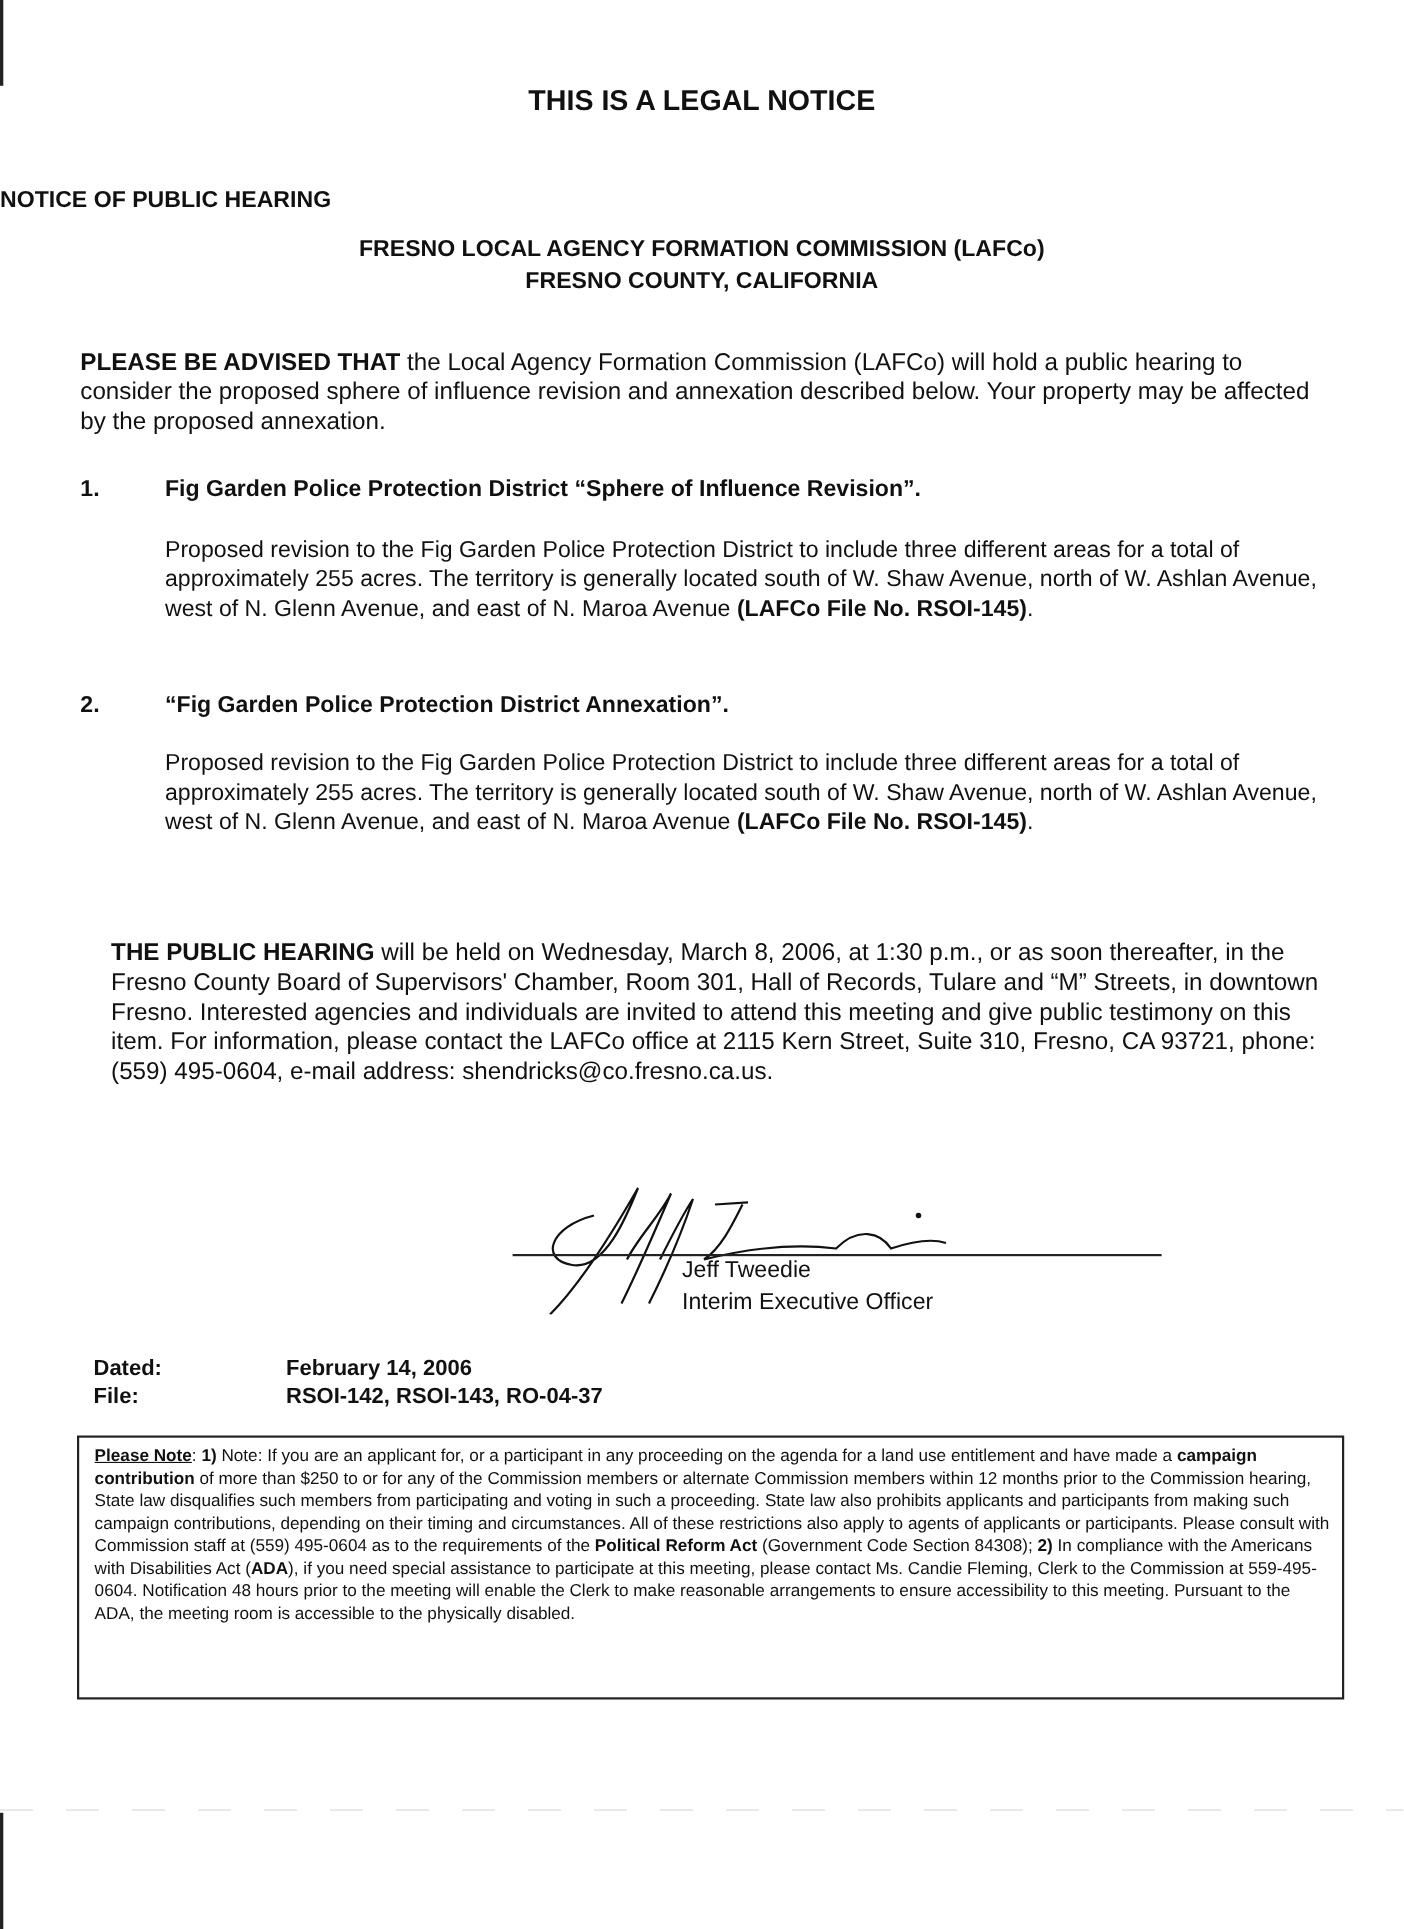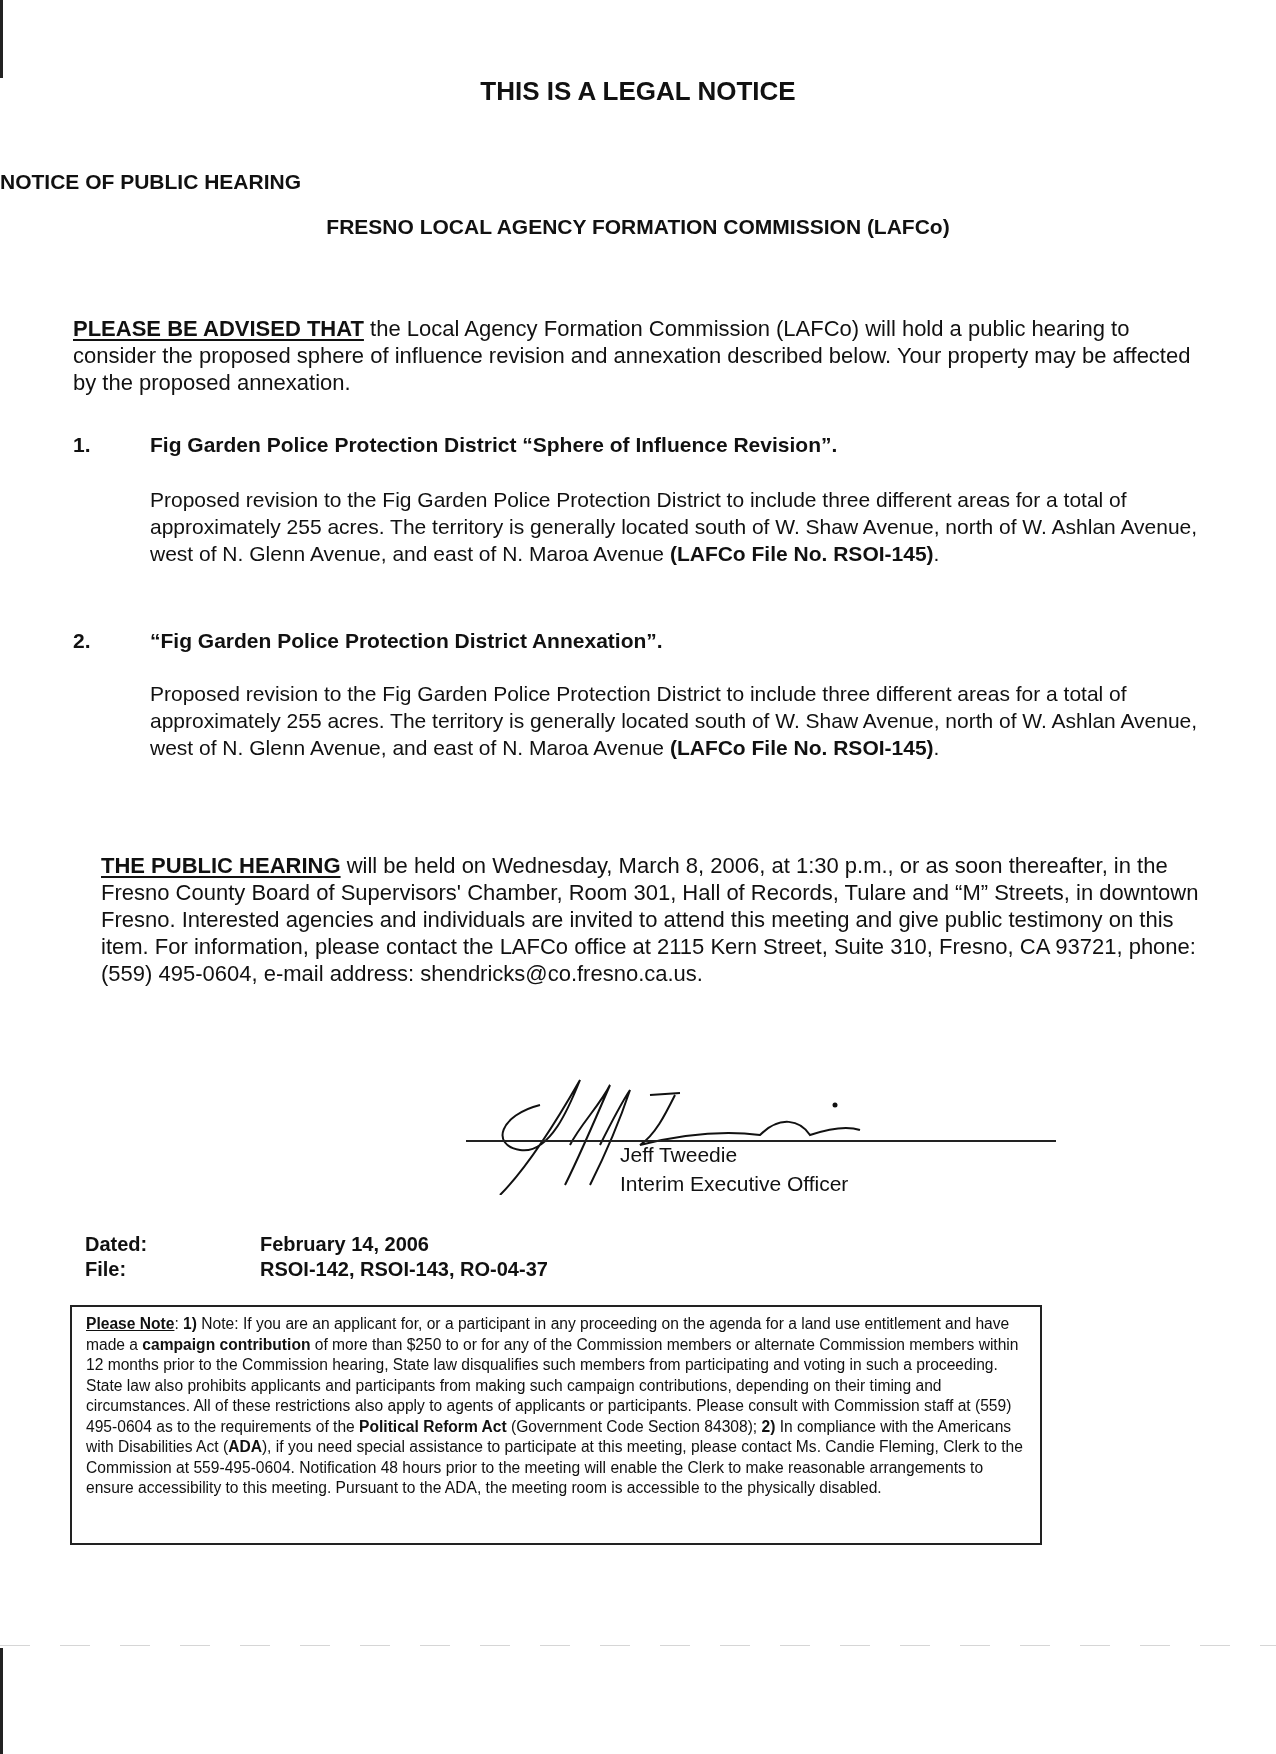--- a/index.html
+++ b/index.html
@@ -13,21 +13,21 @@
       background: repeating-linear-gradient(90deg, #bbb 0 30px, transparent 30px 60px); opacity: .6; }
 
     .title { position: absolute; top: 76px; left: 0; width: 1276px; text-align: center;
       font-weight: bold; font-size: 26px; text-underline-offset: 4px; }
     .subtitle { position: absolute; top: 170px; left: 0; width: 1276px; text-align: left;
       font-weight: bold; font-size: 21px; }
     .agency { position: absolute; top: 212px; left: 0; width: 1276px; text-align: center;
       font-weight: bold; font-size: 21px; line-height: 29px; }
 
     .para { position: absolute; left: 73px; width: 1120px; font-size: 22px; line-height: 27px; }
-    .para .lead { font-weight: bold; text-decoration: underline; text-underline-offset: 3px; text-align: right; }
+    .para .lead { font-weight: bold; text-underline-offset: 3px; text-align: right; }
     .intro { top: 315px; }
 
     .item-head { position: absolute; left: 73px; font-weight: bold; font-size: 21px; }
     .item-head .num { display: inline-block; width: 77px; }
     .item1-head { top: 433px; }
     .item2-head { top: 629px; }
     .item-body { position: absolute; left: 150px; width: 1060px; font-size: 21px; line-height: 27px; }
     .item1-body { top: 486px; }
     .item2-body { top: 680px; }
     .b { font-weight: bold; margin-top: 12px; }
@@ -37,37 +37,38 @@
     .sig-line { position: absolute; left: 466px; top: 1140px; width: 590px; height: 2px; background: #222; }
     .signature { position: absolute; left: 480px; top: 1075px; width: 400px; height: 120px; }
     .signer-name { position: absolute; left: 620px; top: 1143px; font-size: 21px; }
     .signer-title { position: absolute; left: 620px; top: 1172px; font-size: 21px; }
 
     .meta-label { position: absolute; left: 85px; font-weight: bold; font-size: 20px; }
     .meta-value { position: absolute; left: 236px; font-weight: bold; font-size: 20px; margin-left: 24px; }
     .dated-row { top: 1233px; }
     .file-row { top: 1258px; }
 
-    .note-box { position: absolute; left: 70px; top: 1305px; width: 972px; height: 240px;
+    .note-box { position: absolute; left: 70px; top: 1305px; width: 1152px; height: 240px;
       border: 2px solid #222; box-sizing: border-box; padding: 7px 8px 0 14px;
       font-size: 15.6px; line-height: 20.5px; }
     .note-box .lead { font-weight: bold; text-decoration: underline; }
     .note-box p { margin: 0; }
   </style>
 </head>
 <body>
 
 <div class="scan-left-edge"></div>
 <div class="scan-left-edge-bottom"></div>
 <div class="scan-bottom-line"></div>
 
 <div class="title">THIS IS A LEGAL NOTICE</div>
 <div class="subtitle">NOTICE OF PUBLIC HEARING</div>
 <div class="agency">
   <div>FRESNO LOCAL AGENCY FORMATION COMMISSION (LAFCo)</div>
+  <div>FRESNO COUNTY, CALIFORNIA</div>
 </div>
 
 <div class="para intro"><span class="lead">PLEASE BE ADVISED THAT</span><span> the Local Agency Formation Commission (LAFCo) will hold a public hearing to consider the proposed sphere of influence revision and annexation described below. Your property may be affected by the proposed annexation.</span></div>
 
 <div class="item-head item1-head">
   <span class="num">1.</span><span>Fig Garden Police Protection District “Sphere of Influence Revision”.</span>
 </div>
 <div class="item-body item1-body"><span>Proposed revision to the Fig Garden Police Protection District to include three different areas for a total of approximately 255 acres.  The territory is generally located south of W. Shaw Avenue, north of W. Ashlan Avenue, west of N. Glenn Avenue, and east of N. Maroa Avenue </span><span class="b">(LAFCo File No. RSOI-145)</span><span>.</span></div>
 
 <div class="item-head item2-head">

